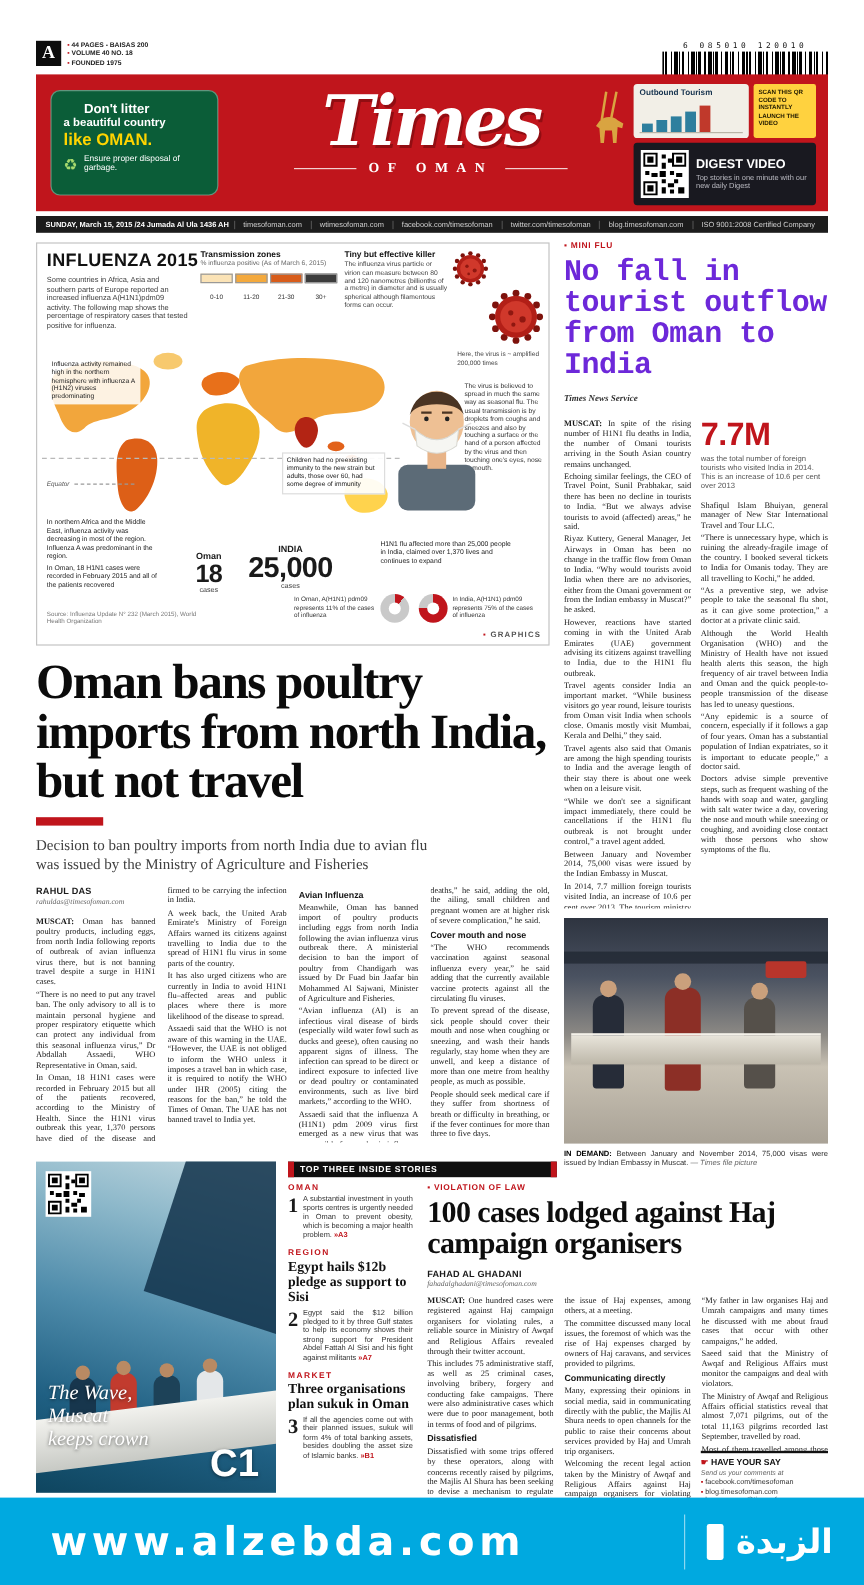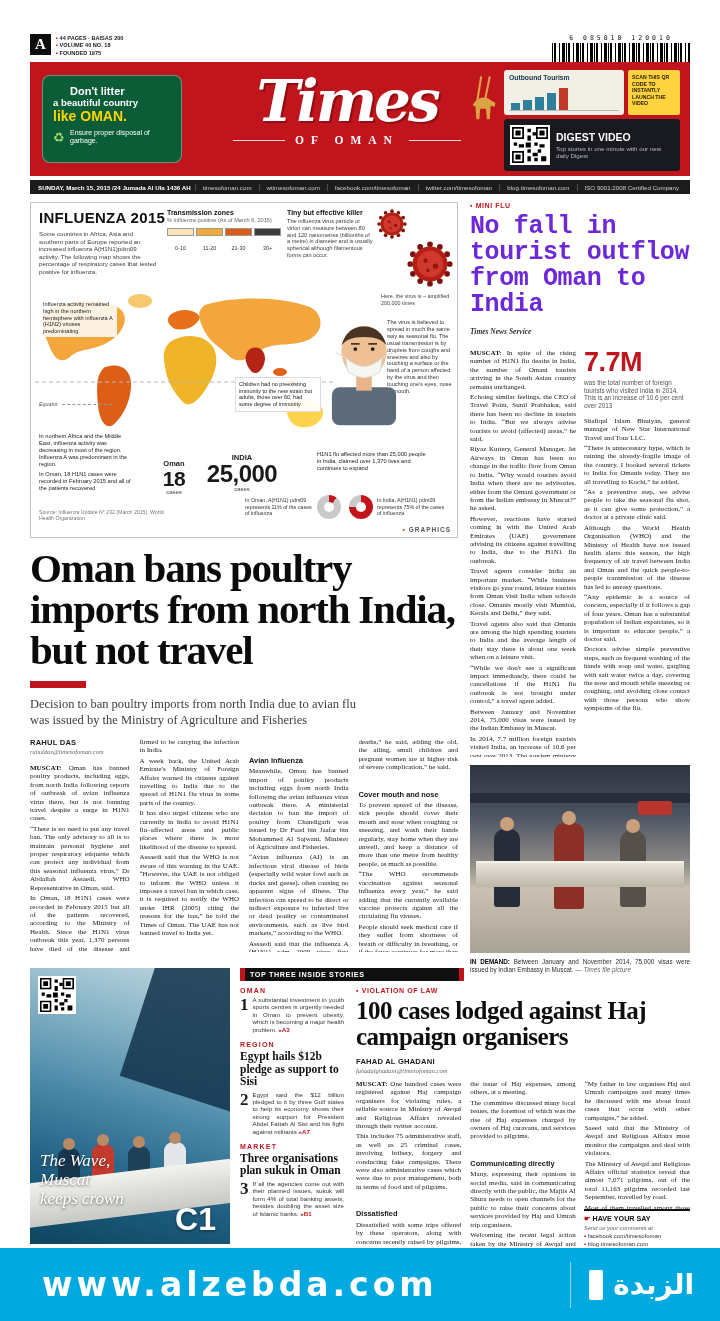--- a/index.html
+++ b/index.html
@@ -22,21 +22,21 @@
   .eco-l1 { font-weight: bold; font-size: 11px; line-height: 12px; padding-left: 17px; }
   .eco-l2 { font-weight: bold; font-size: 9.5px; line-height: 11px; }
   .eco-l3 { font-weight: bold; font-size: 14px; line-height: 16px; color: #ffd400; }
   .eco-rest { margin-top: 5px; padding-left: 17px; position: relative; font-size: 7px; line-height: 8px; }
   .recycle-icon { position: absolute; left: 0; top: 2px; font-size: 13px; line-height: 13px; color: #a5d96d; }
   .logo-block { flex: 1; position: relative; text-align: center; color: #fff; padding-top: 8px; }
   .logo-title { font-family: "DejaVu Serif", serif; font-style: italic; font-weight: bold; font-size: 58px; line-height: 62px; letter-spacing: -3px; text-shadow: 2px 2px 0 rgba(60,0,0,.35); }
   .logo-sub { display: flex; align-items: center; justify-content: center; gap: 10px; font: bold 11.5px "Liberation Serif", serif; letter-spacing: 7px; margin-top: 2px; }
   .logo-sub::before, .logo-sub::after { content: ""; width: 52px; height: 1px; background: rgba(255,255,255,.8); }
   .oryx { position: absolute; right: 0; top: 12px; }
-  .right-stack { width: 176px; margin: 8px 10px 8px 0; display: flex; flex-direction: column; gap: 4px; }
+  .right-stack { width: 152px; margin: 8px 10px 8px 0; display: flex; flex-direction: column; gap: 4px; }
   .rs-top { display: flex; gap: 4px; height: 47px; }
   .tourism-card { flex: 1; background: #f2efe7; border-radius: 3px; padding: 4px 5px; overflow: hidden; }
   .tourism-title { font-weight: bold; font-size: 6.8px; color: #15324e; }
   .tourism-chart { display: flex; align-items: flex-end; gap: 3px; height: 26px; margin-top: 4px; border-bottom: 1px solid #b9b4a6; padding: 0 2px; }
   .tourism-chart i { display: block; width: 9px; background: #2e7f9e; }
   .tourism-chart i:nth-child(1){height:7px} .tourism-chart i:nth-child(2){height:10px}
   .tourism-chart i:nth-child(3){height:13px} .tourism-chart i:nth-child(4){height:17px}
   .tourism-chart i:nth-child(5){height:22px; background:#c0392b;}
   .scan-tag { width: 52px; background: #ffd23f; border-radius: 2px; padding: 4px; font: bold 5.2px/6.6px "Liberation Sans", sans-serif; color: #211a00; }
   .rs-bottom { flex: 1; background: var(--digest_dark, #191920); border-radius: 3px; display: flex; align-items: center; gap: 6px; padding: 6px; }
@@ -104,21 +104,21 @@
   .standfirst { width: 330px; font-family: "Liberation Serif", serif; font-size: 12.5px; line-height: 16px; color: #404040; }
   .body-wrap { position: relative; margin-top: 10px; height: 214px; }
   .lead-byline { position: absolute; left: 0; top: 0; width: 100px; }
   .by-name { font-weight: bold; font-size: 7.6px; letter-spacing: .2px; }
   .by-mail { font-family: "Liberation Serif", serif; font-style: italic; font-size: 6.4px; color: #666; margin-top: 1px; }
   .body-cols { display: flex; gap: 10px; height: 100%; }
   .bcol { flex: 1; overflow: hidden; }
   .bcol.pad-byline { padding-top: 26px; }
   .para { font-family: "Liberation Serif", serif; font-size: 7px; line-height: 8.4px; text-align: justify; color: #161616; margin-bottom: 2px; }
   .para b { font-weight: bold; }
-  .para.h { font-family: "Liberation Sans", sans-serif; font-weight: bold; font-size: 7.4px; margin: 19px 0 2px; text-align: left; }
+  .para.h { font-family: "Liberation Sans", sans-serif; font-weight: bold; font-size: 7.4px; margin: 4px 0 2px; text-align: left; }
 
   
   .kicker { font-weight: bold; font-size: 7px; color: var(--red, #c0151c); letter-spacing: .6px; }
   .kicker::before { content: "▪ "; }
   .t-headline { margin-top: 5px; font-family: Liberation Mono, monospace; font-size: 25px; line-height: 26px; letter-spacing: -.4px; color: #6d28d9; }
   .t-byline { margin: 9px 0 13px; font-family: "Liberation Serif", serif; font-style: italic; font-weight: bold; font-size: 7.5px; color: #333; }
   .t-cols { display: flex; gap: 8px; height: 408px; overflow: hidden; }
   .t-col { width: 106px; overflow: hidden; }
   .stat-block { margin-bottom: 7px; }
   .stat-value { font-weight: bold; font-size: 27px; line-height: 27px; color: var(--red, #c0151c); letter-spacing: -.5px; }
@@ -397,22 +397,22 @@
 
           <p class="para h"> <span>Avian Influenza</span></p>
               <p class="para"> <span>Meanwhile, Oman has banned import of poultry products including eggs from north India following the avian influenza virus outbreak there. A ministerial decision to ban the import of poultry from Chandigarh was issued by Dr Fuad bin Jaafar bin Mohammed Al Sajwani, Minister of Agriculture and Fisheries.</span></p>
               <p class="para"> <span>“Avian influenza (AI) is an infectious viral disease of birds (especially wild water fowl such as ducks and geese), often causing no apparent signs of illness. The infection can spread to be direct or indirect exposure to infected live or dead poultry or contaminated environments, such as live bird markets,” according to the WHO.</span></p>
               <p class="para"> <span>Assaedi said that the influenza A (H1N1) pdm 2009 virus first emerged as a new virus that was responsible for pandemic influenza in 2009.</span></p>
             </div>
           <div class="bcol">
 
           <p class="para"> <span>deaths,” he said, adding the old, the ailing, small children and pregnant women are at higher risk of severe complication,” he said.</span></p>
               <p class="para h"> <span>Cover mouth and nose</span></p>
+              <p class="para"> <span>“The WHO recommends vaccination against seasonal influenza every year,” he said adding that the currently available vaccine protects against all the circulating flu viruses.</span></p>
               <p class="para"> <span>To prevent spread of the disease, sick people should cover their mouth and nose when coughing or sneezing, and wash their hands regularly, stay home when they are unwell, and keep a distance of more than one metre from healthy people, as much as possible.</span></p>
-              <p class="para"> <span>“The WHO recommends vaccination against seasonal influenza every year,” he said adding that the currently available vaccine protects against all the circulating flu viruses.</span></p>
               <p class="para"> <span>People should seek medical care if they suffer from shortness of breath or difficulty in breathing, or if the fever continues for more than three to five days.</span></p>
               <p class="para"> <span>“For any sick young child, parents should seek medical care if the child displays quickened or difficult breathing, continuing fever or convulsions. In most cases, resting at home and drinking plenty of fluids, and using pain reliever for aches and pain is adequate for recovery,” he added.</span></p>
             </div>
         </div>
       </div>
     </div>
 
     <div class="col-right">
       <div class="kicker">MINI FLU</div>
       <h2 class="t-headline">No fall in tourist outflow from Oman to India</h2>

